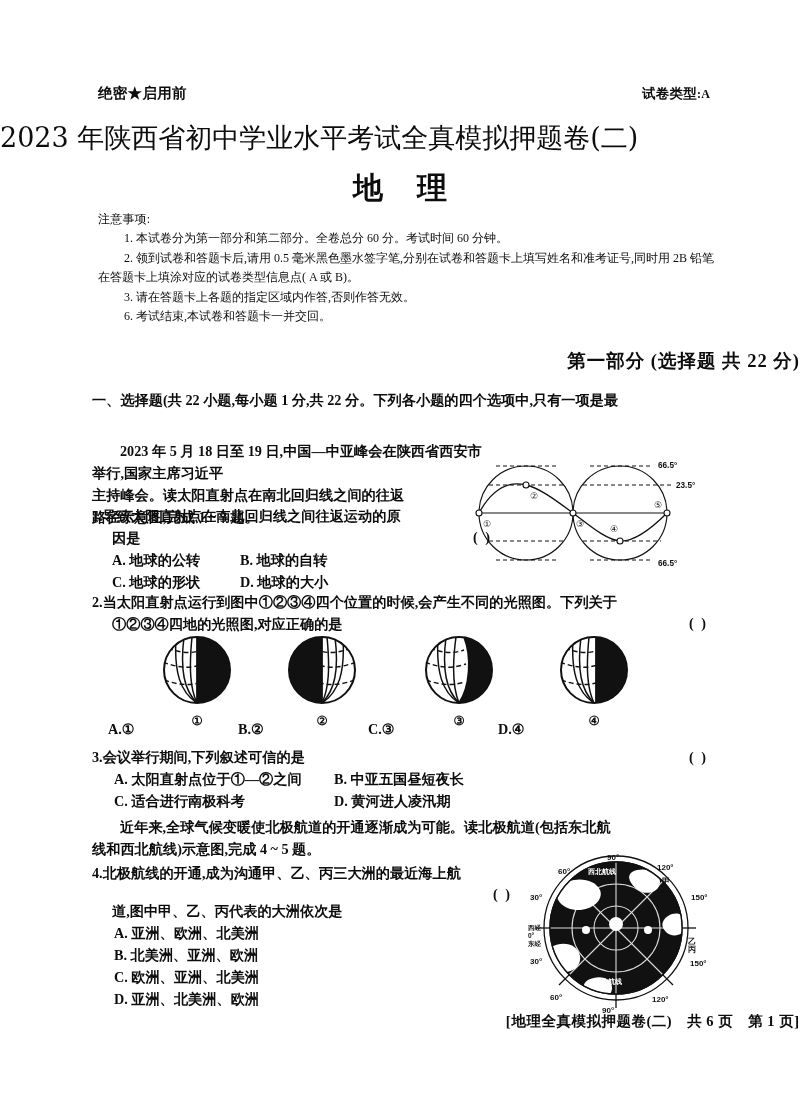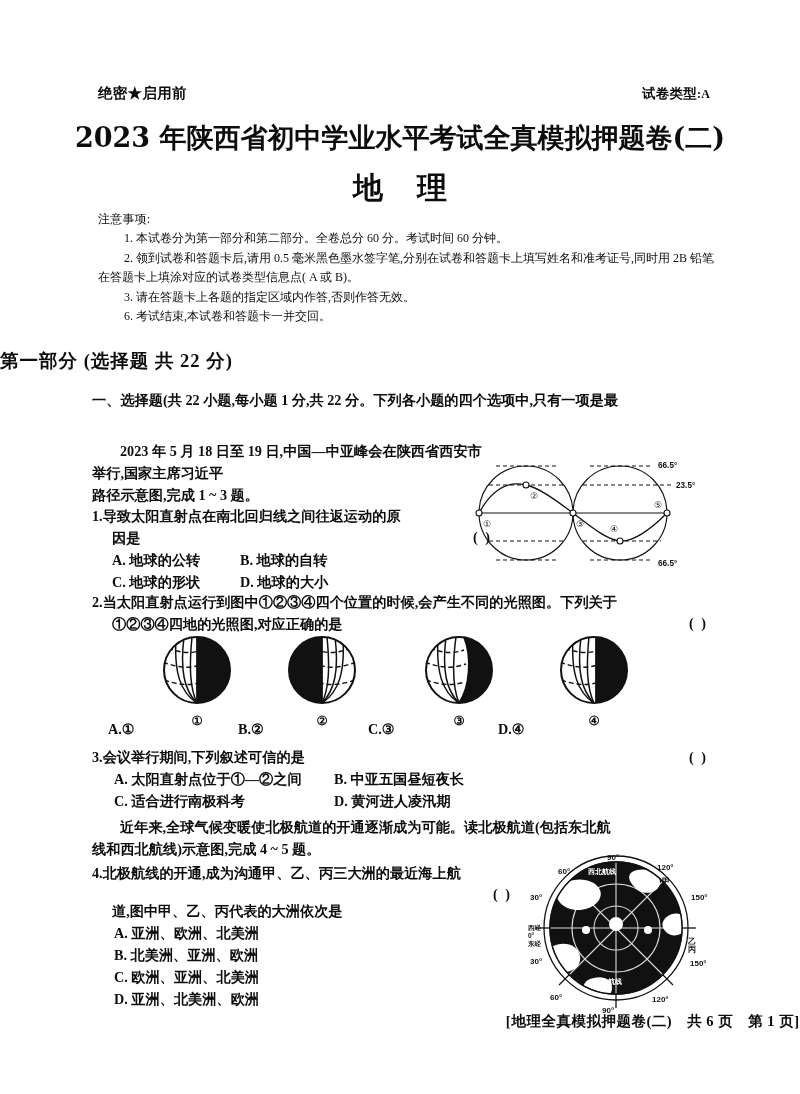--- a/index.html
+++ b/index.html
@@ -14,36 +14,36 @@
   }
   .page{position:absolute;inset:0;}
 
   
   .hdr{position:absolute;left:98px;top:84px;width:612px;
        display:flex;justify-content:space-between;align-items:baseline;}
   .hdr-left{font-size:14.5px;font-weight:bold;letter-spacing:.3px;}
   .hdr-right{font-size:13.5px;font-weight:bold;letter-spacing:.2px;}
   .hdr-right .typ{font-family:"Liberation Serif",serif;font-size:12px;}
 
-  .title-main{position:absolute;left:0;right:0;top:120px;text-align:center;
-              font-size:27px;font-weight:bold;letter-spacing:0px;
+  .title-main{position:absolute;left:0;right:0;top:120px;
+              font-size:27px;font-weight:normal;letter-spacing:0px;
               font-family:"DejaVu Serif",serif;}
   .title-sub{position:absolute;left:0;right:0;top:168px;text-align:center;
              font-size:30px;font-weight:bold;letter-spacing:34px;
              text-indent:34px;font-family:"DejaVu Serif",serif;}
 
   
   .notice{position:absolute;left:98px;top:210px;width:616px;
           font-size:12px;line-height:1.62;font-weight:normal;}
   .notice .nt-title{letter-spacing:.2px;}
   .notice .nt-item{text-indent:26px;}
   .notice .nt-item.wrap{text-indent:26px;}
 
   
-  .part1{position:absolute;left:0;right:0;top:348px;text-align:left;
+  .part1{position:absolute;left:0;right:0;top:348px;text-align:right;
          font-size:18.5px;font-weight:bold;letter-spacing:1px;}
 
   
   .sec1{position:absolute;left:92px;top:390px;width:624px;
         font-size:14.2px;line-height:1.52;font-weight:bold;}
   .sec1 .l2{padding-left:26px;}
 
   .intro1{position:absolute;left:92px;top:440px;width:400px;
           font-size:14.2px;line-height:1.56;font-weight:bold;}
   .intro1 .i1{text-indent:28px;}
@@ -119,20 +119,21 @@
   </div>
 
   <div class="part1">第一部分 (选择题 共 22 分)</div>
 
   <div class="sec1">
     <div><span>一、选择题</span><span>(共 22 小题,每小题 1 分,共 22 分。下列各小题的四个选项中,只有一项是最</span></div>
   </div>
 
   <div class="intro1">
     <div class="i1">2023 年 5 月 18 日至 19 日,中国—中亚峰会在陕西省西安市举行,国家主席习近平</div>
+    <div>主持峰会。读太阳直射点在南北回归线之间的往返</div>
     <div>路径示意图,完成 1 ~ 3 题。</div>
   </div>
 
   <div id="fig1">
     <svg width="252" height="122" viewBox="0 0 252 122" xmlns="http://www.w3.org/2000/svg">
       <g fill="none" stroke="#111" stroke-width="1.15">
         <circle cx="64" cy="61" r="47"></circle>
         <circle cx="158" cy="61" r="47"></circle>
       </g>
 

